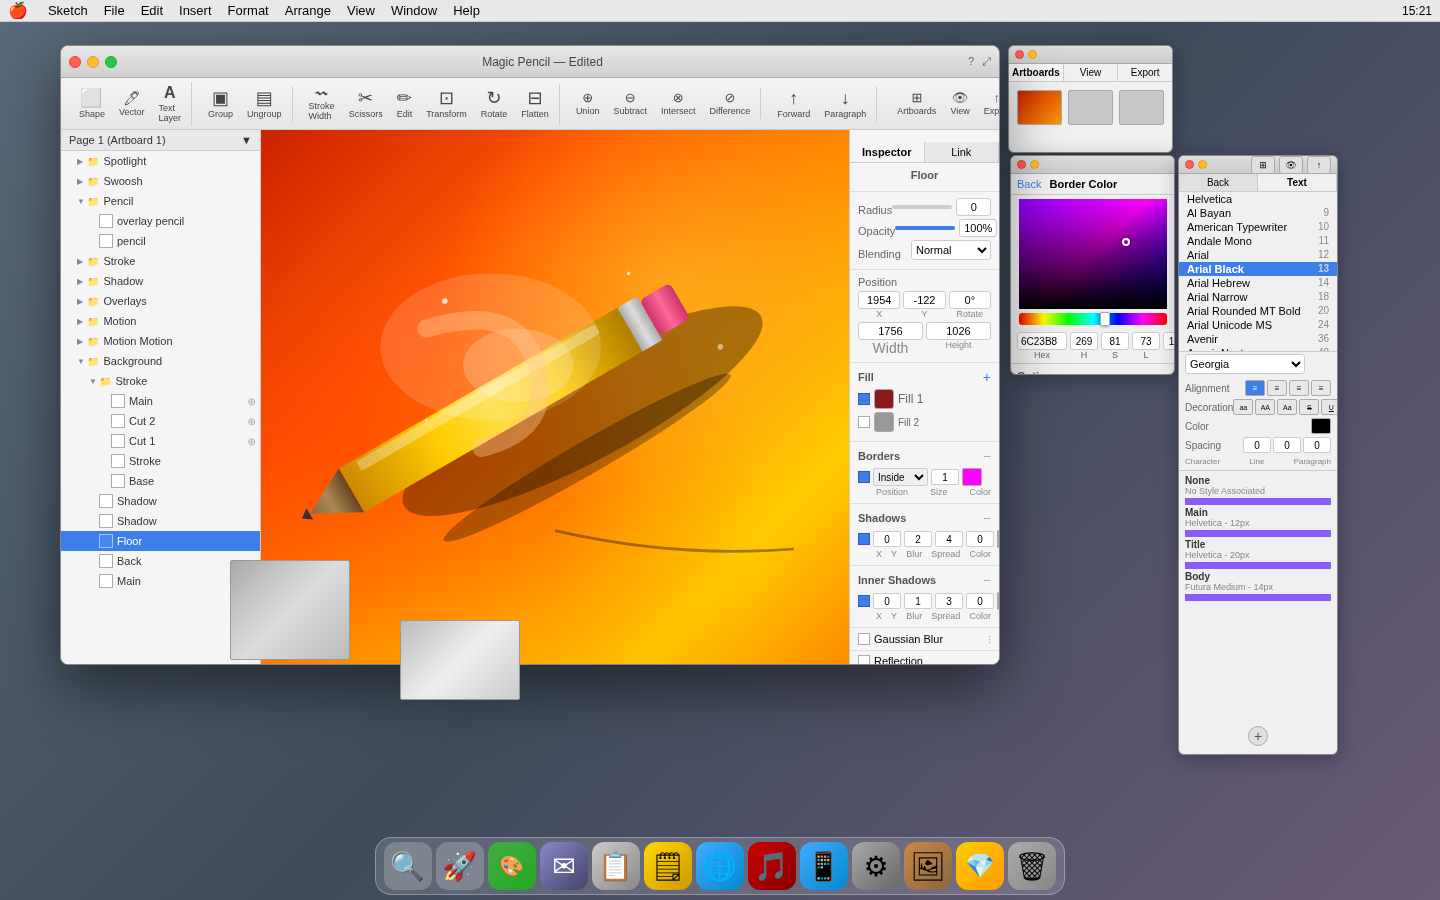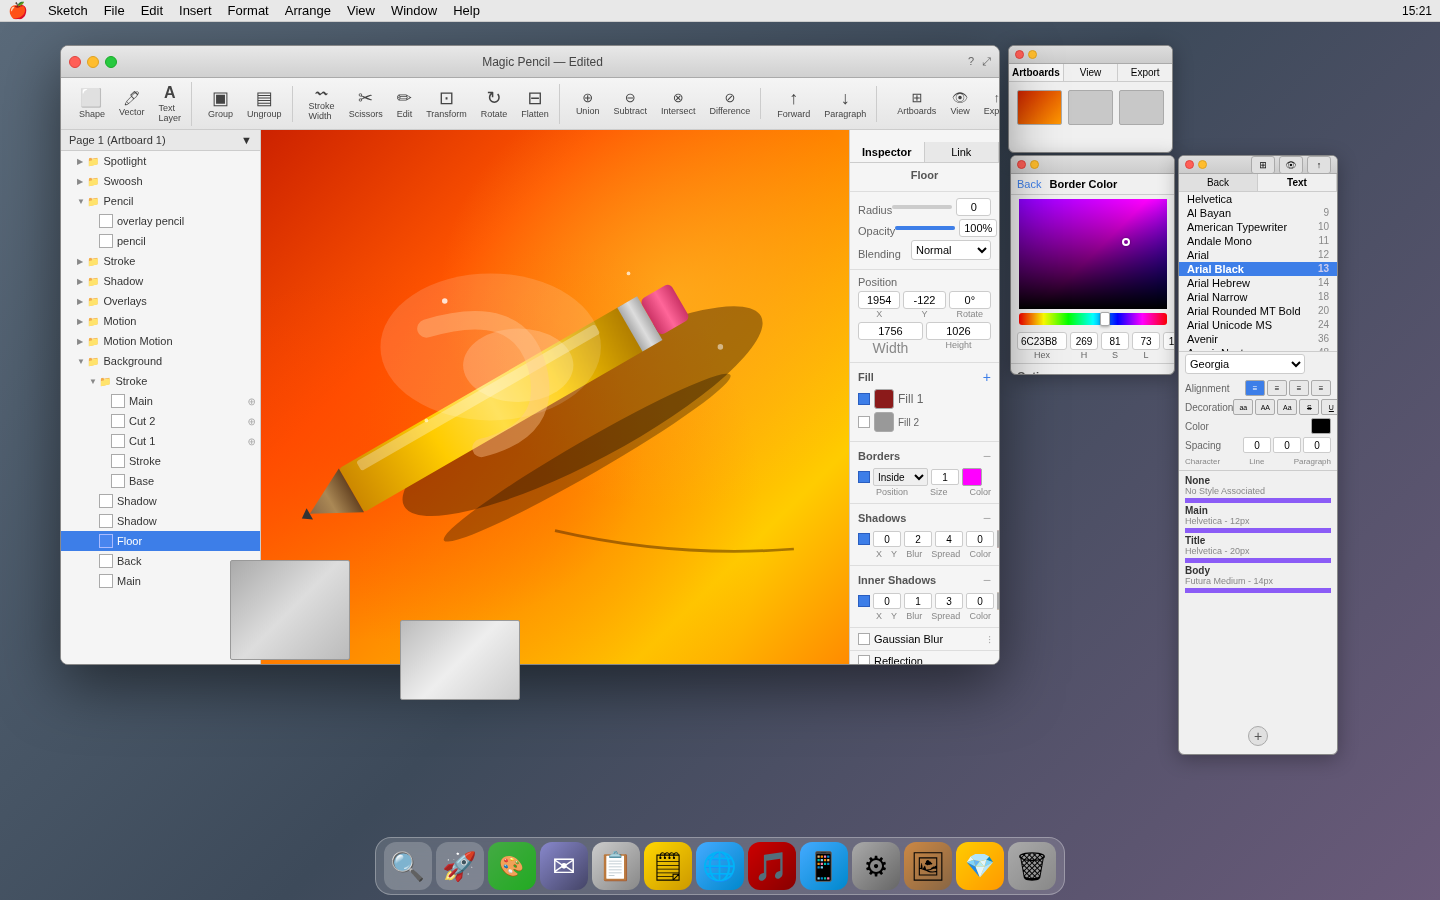--- a/index.html
+++ b/index.html
@@ -439,21 +439,21 @@
       font-size: 11px;
       background: white;
       margin: 2px 6px;
     }
     .style-list {
       padding: 2px 6px;
       font-size: 10px;
     }
     .style-item {
       padding: 2px 0;
-      border-bottom: 5px solid #8b5cf6;
+      border-bottom: 7px solid #8b5cf6;
     }
     .style-item-name { font-weight: bold; color: #333; }
     .style-item-desc { color: #888; font-size: 9px; }
     .text-panel-add-btn {
       position: absolute;
       bottom: 8px; left: 50%;
       transform: translateX(-50%);
       width: 20px; height: 20px;
       background: #e0e0e0;
       border: 1px solid #aaa;

